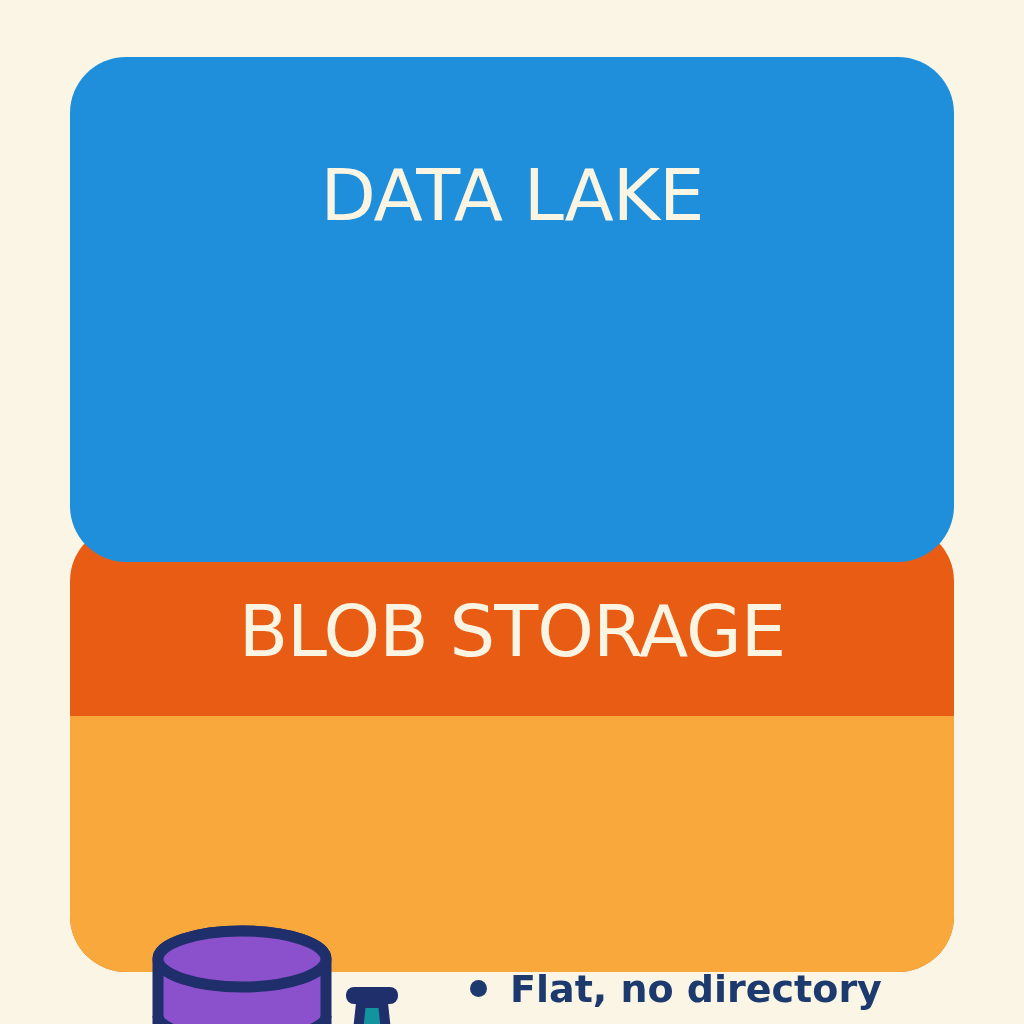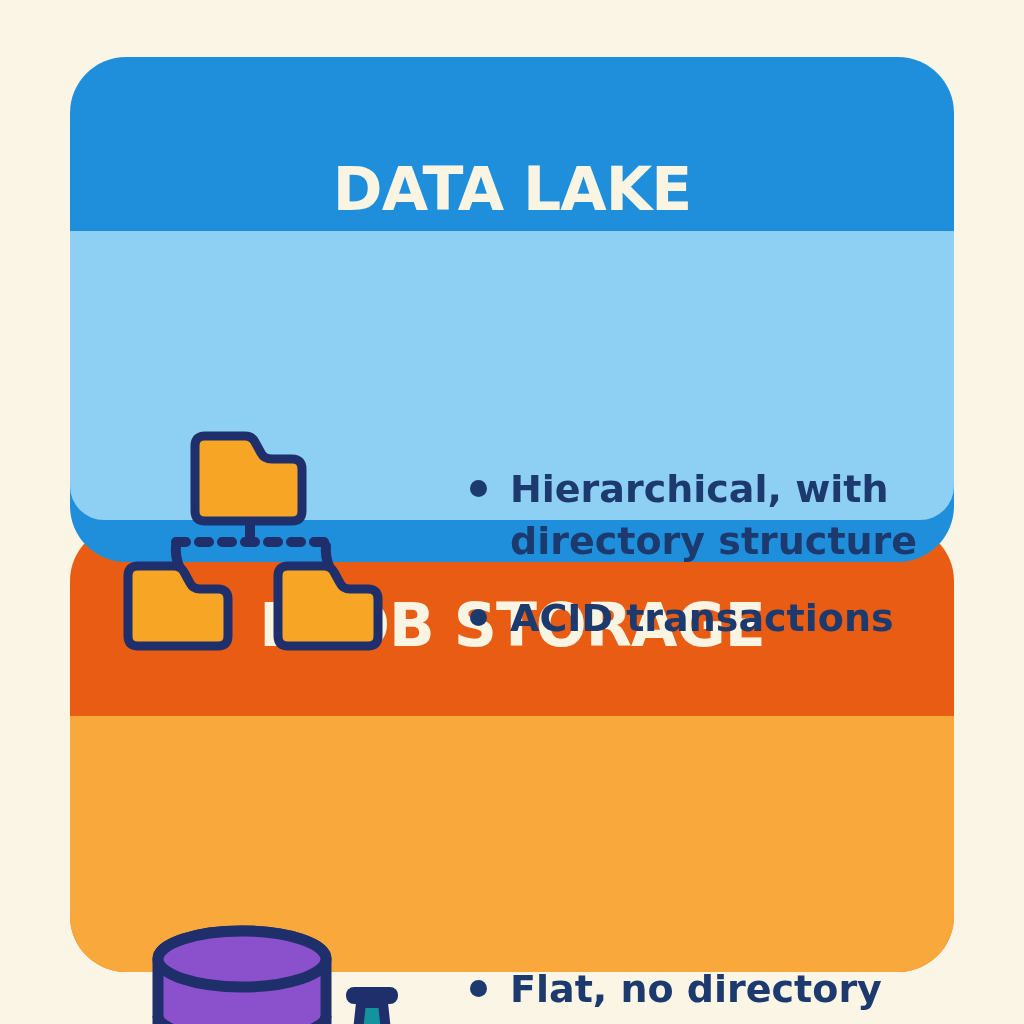--- a/index.html
+++ b/index.html
@@ -15,21 +15,21 @@
   .card-data-lake{top:57px;height:505px;background:var(--card1-header,#1F8FDB);z-index:2;}
   .card-blob{top:525px;height:447px;background:var(--card2-header,#E85D13);z-index:1;}
 
   .body-panel{position:absolute;left:0;right:0;}
   .card-data-lake .body-panel{top:174px;height:289px;background:var(--card1-body,#8DD0F4);border-radius:0 0 34px 34px;}
   .card-blob .body-panel{top:191px;height:256px;background:var(--card2-body,#F9A93C);border-radius:0 0 56px 56px;}
 
   .card-title{
     position:absolute;left:0;width:100%;margin:0;text-align:center;
     color:var(--title-color,#FAF4E3);
-    font-size:60px;font-weight:bold;letter-spacing:-1px;line-height:1;
+    font-size:72px;font-weight:normal;letter-spacing:-1px;line-height:1;
     white-space:nowrap;
   }
   .card-data-lake .card-title{top:102px;}
   .card-blob .card-title{top:70px;}
 
   .bullets{
     position:absolute;left:398px;margin:0;padding:0;list-style:none;
     width:480px;color:var(--text-color,#1D3A6E);
     font-size:38px;font-weight:bold;line-height:1.38;
   }
@@ -48,42 +48,20 @@
   .storage-icon-block{left:80px;top:205px;width:290px;height:220px;}
   svg{display:block;}
 </style>
 </head>
 <body>
 
 <div class="stage">
 
   <section class="card card-data-lake">
     <h2 class="card-title">DATA LAKE</h2>
-    <div class="body-panel">
-      <div class="icon-block folder-icon-block">
-        <svg width="300" height="230" viewBox="0 0 300 230" aria-hidden="true">
-
-          <path d="M66,118 H218" fill="none" stroke="var(--outline-navy)" stroke-width="10" stroke-linecap="round" stroke-dasharray="10 13"></path>
-
-          <path d="M140,95 V112" fill="none" stroke="var(--outline-navy)" stroke-width="10" stroke-linecap="round"></path>
-          <path d="M66,122 q-1,10 3,20" fill="none" stroke="var(--outline-navy)" stroke-width="10" stroke-linecap="round"></path>
-          <path d="M216,122 q-1,10 3,20" fill="none" stroke="var(--outline-navy)" stroke-width="10" stroke-linecap="round"></path>
-
-          <path d="M95,12 h40 q7,0 10,6 l6,11 q3,6 11,6 h20 q10,0 10,10 v42 q0,10 -10,10 h-87 q-10,0 -10,-10 v-65 q0,-10 10,-10 z" fill="var(--folder-fill)" stroke="var(--outline-navy)" stroke-width="9" stroke-linejoin="round"></path>
-
-          <path d="M28,142 h36 q7,0 10,6 l6,11 q3,6 10,6 h18 q10,0 10,10 v37 q0,10 -10,10 h-80 q-10,0 -10,-10 v-60 q0,-10 10,-10 z" fill="var(--folder-fill)" stroke="var(--outline-navy)" stroke-width="9" stroke-linejoin="round"></path>
-
-          <path d="M178,142 h36 q7,0 10,6 l6,11 q3,6 10,6 h18 q10,0 10,10 v37 q0,10 -10,10 h-80 q-10,0 -10,-10 v-60 q0,-10 10,-10 z" fill="var(--folder-fill)" stroke="var(--outline-navy)" stroke-width="9" stroke-linejoin="round"></path>
-        </svg>
-      </div>
-      <ul class="bullets">
-        <li>Hierarchical, with directory structure</li>
-        <li>ACID transactions</li>
-      </ul>
-    </div>
   </section>
 
   <section class="card card-blob">
     <h2 class="card-title">BLOB STORAGE</h2>
     <div class="body-panel">
       <div class="icon-block storage-icon-block">
         <svg width="290" height="220" viewBox="0 0 290 220" aria-hidden="true">
 
           <g>
             <path d="M8,38 A84,28 0 0 1 176,38 V182 A84,28 0 0 1 8,182 Z" fill="var(--db-purple)" stroke="var(--outline-navy)" stroke-width="11" stroke-linejoin="round"></path>

